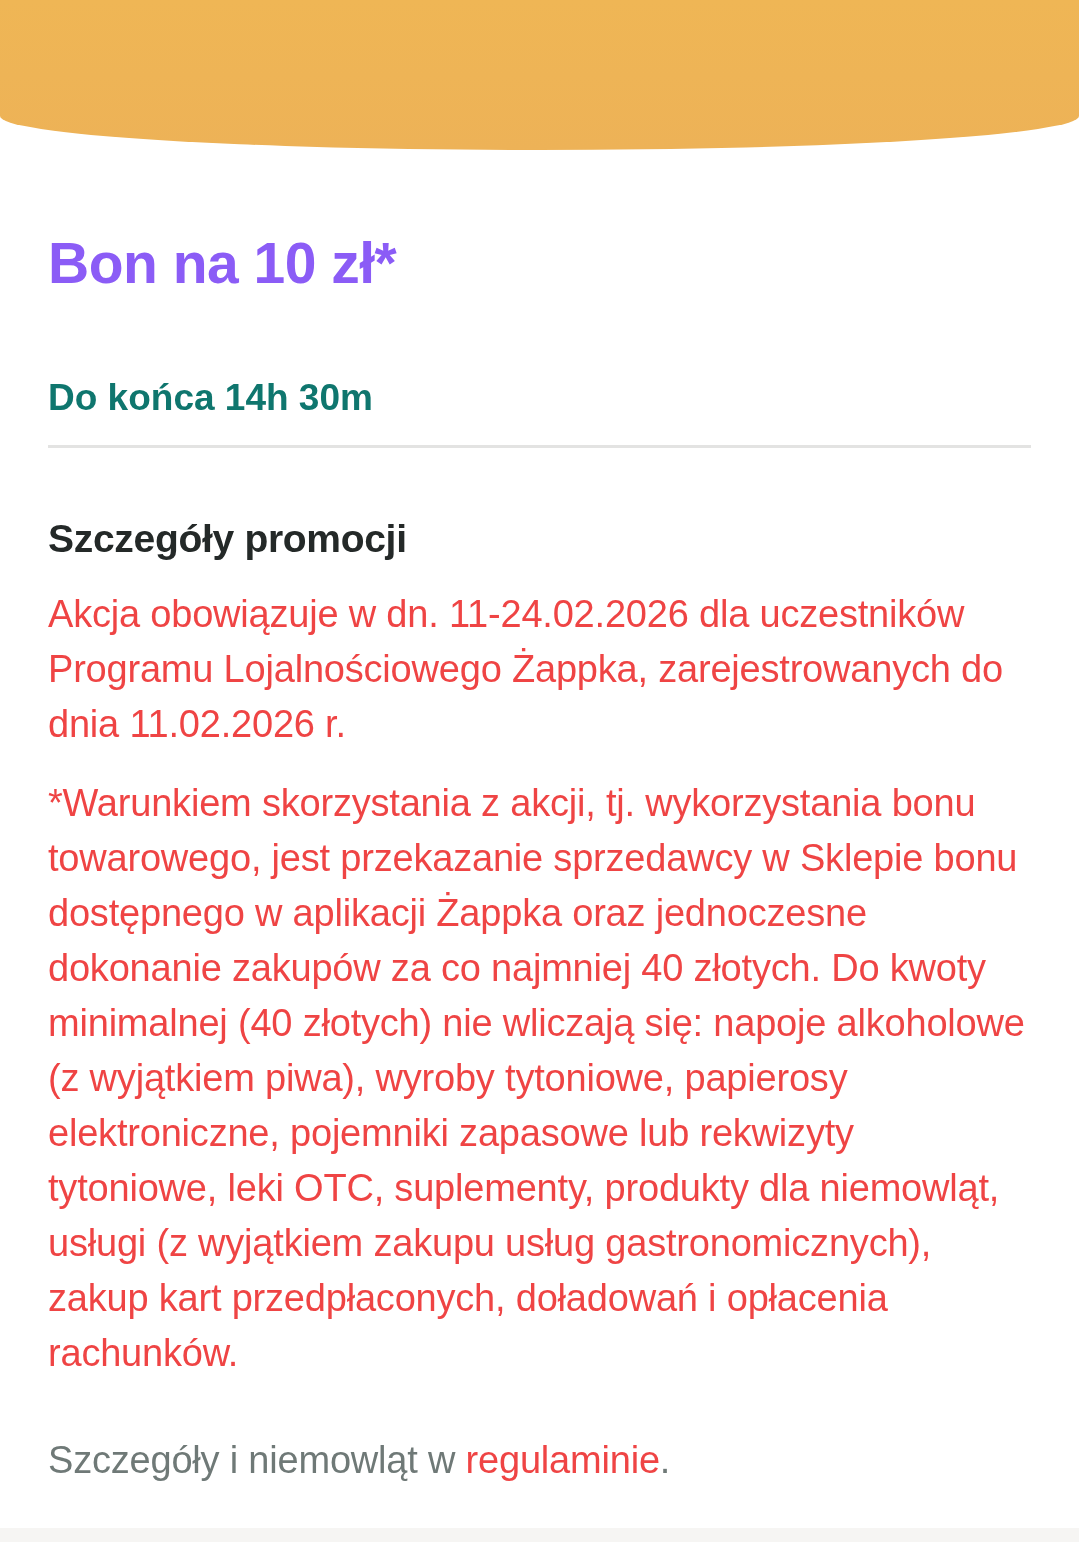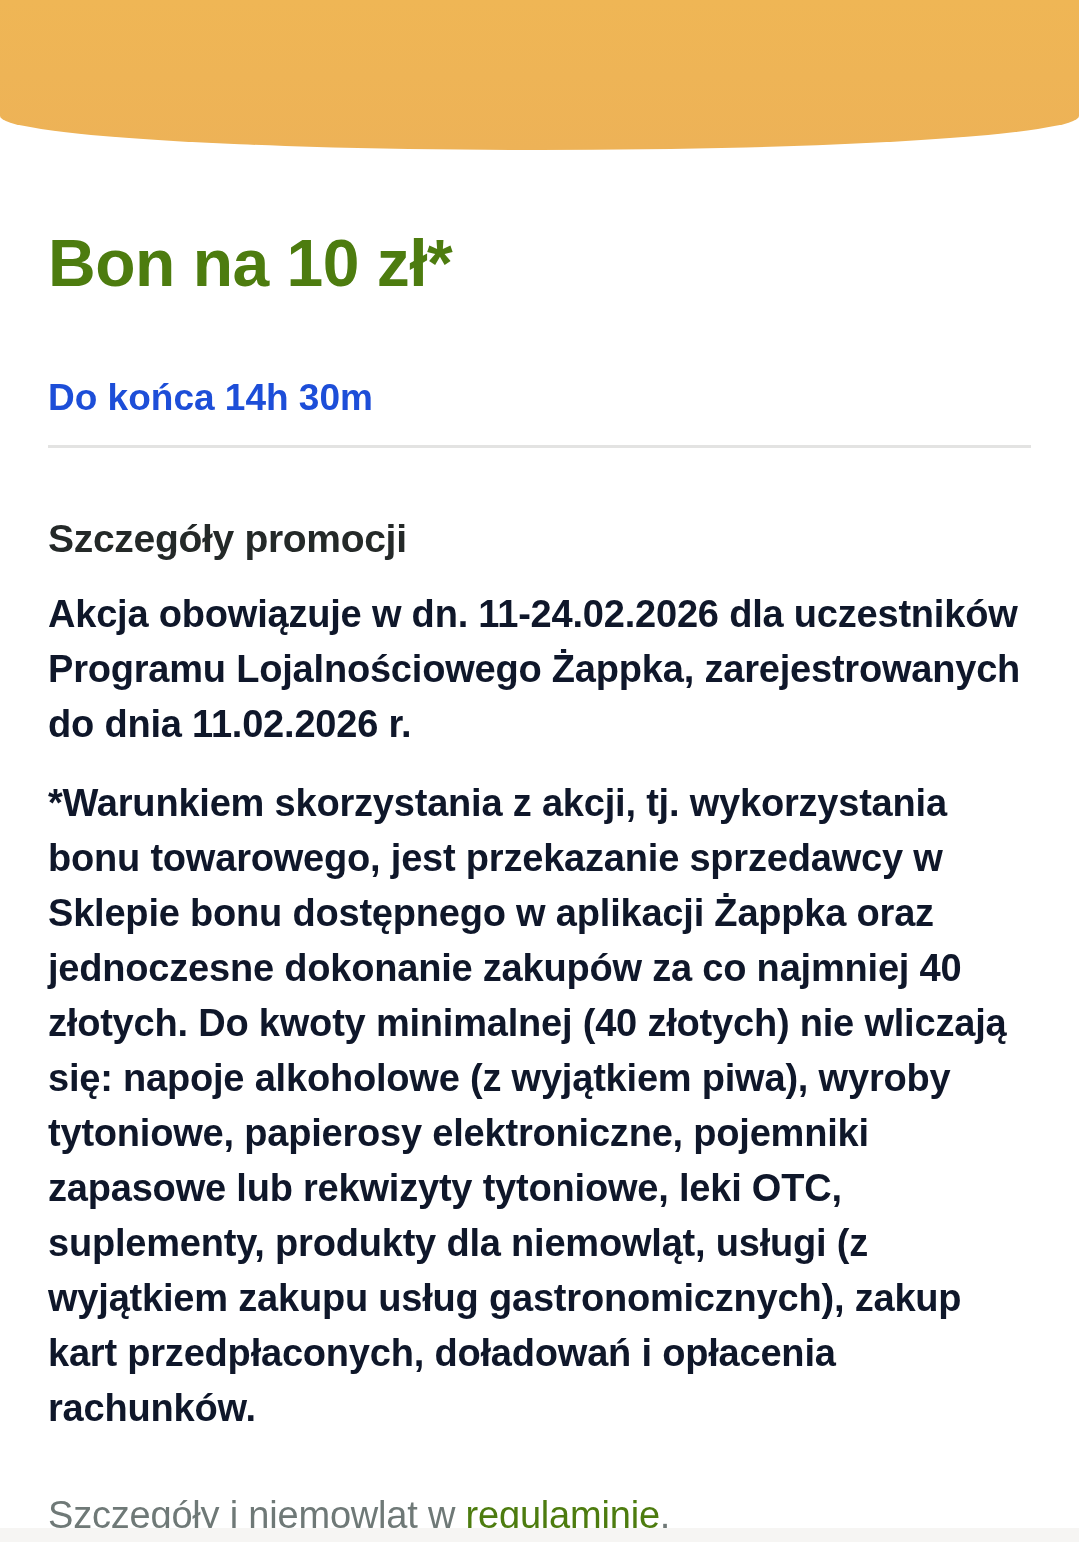--- a/index.html
+++ b/index.html
@@ -18,68 +18,68 @@
     height: 150px;
     background: linear-gradient(180deg, #efb655 0%, #edb257 100%);
     border-bottom-left-radius: 50% 34px;
     border-bottom-right-radius: 50% 34px;
   }
   .content {
     padding: 0 48px;
   }
   .promo-title {
     margin-top: 80px;
-    font-size: 66px;
+    font-size: 57px;
     font-weight: 700;
     letter-spacing: -0.5px;
-    color: #4d7c0f;
+    color: #8b5cf6;
     line-height: 66px;
   }
   .countdown {
     margin-top: 80px;
     font-size: 37px;
     font-weight: 700;
-    color: #1d4ed8;
+    color: #0f766e;
     line-height: 44px;
   }
   .divider {
     margin-top: 25px;
     height: 3px;
     width: 100%;
     background: #e3e3e2;
     border: none;
   }
   .section-heading {
     margin-top: 67px;
     font-size: 39px;
     font-weight: 700;
     color: #242928;
     line-height: 48px;
     letter-spacing: -0.3px;
   }
   .body-par {
     margin-top: 24px;
     font-size: 38px;
-    font-weight: 700;
-    color: #0f172a;
+    font-weight: 400;
+    color: #ef4444;
     line-height: 55px;
     letter-spacing: -0.2px;
   }
   .body-par + .body-par {
   }
   .footer-line {
     margin-top: 52px;
     font-size: 38px;
     font-weight: 400;
     color: #6f7977;
     line-height: 55px;
     letter-spacing: -0.2px;
   }
   .footer-link {
-    color: #4d7c0f;
+    color: #ef4444;
     text-decoration: none;
     cursor: pointer;
   }
   .bottom-strip {
     position: absolute;
     left: 0;
     bottom: 0;
     width: 100%;
     height: 14px;
     background: #f6f5f3;

